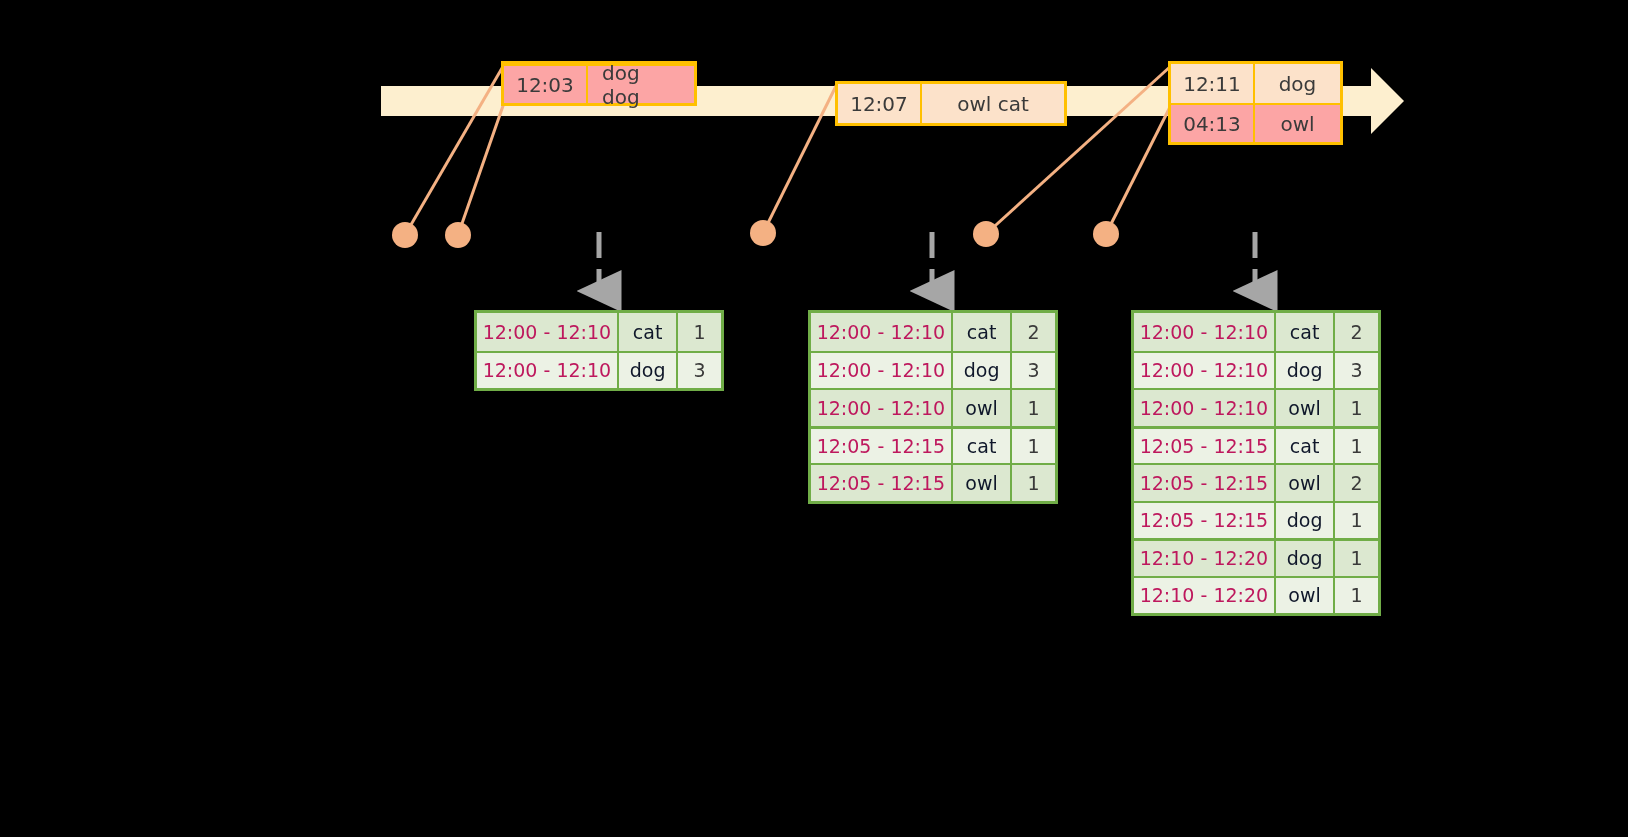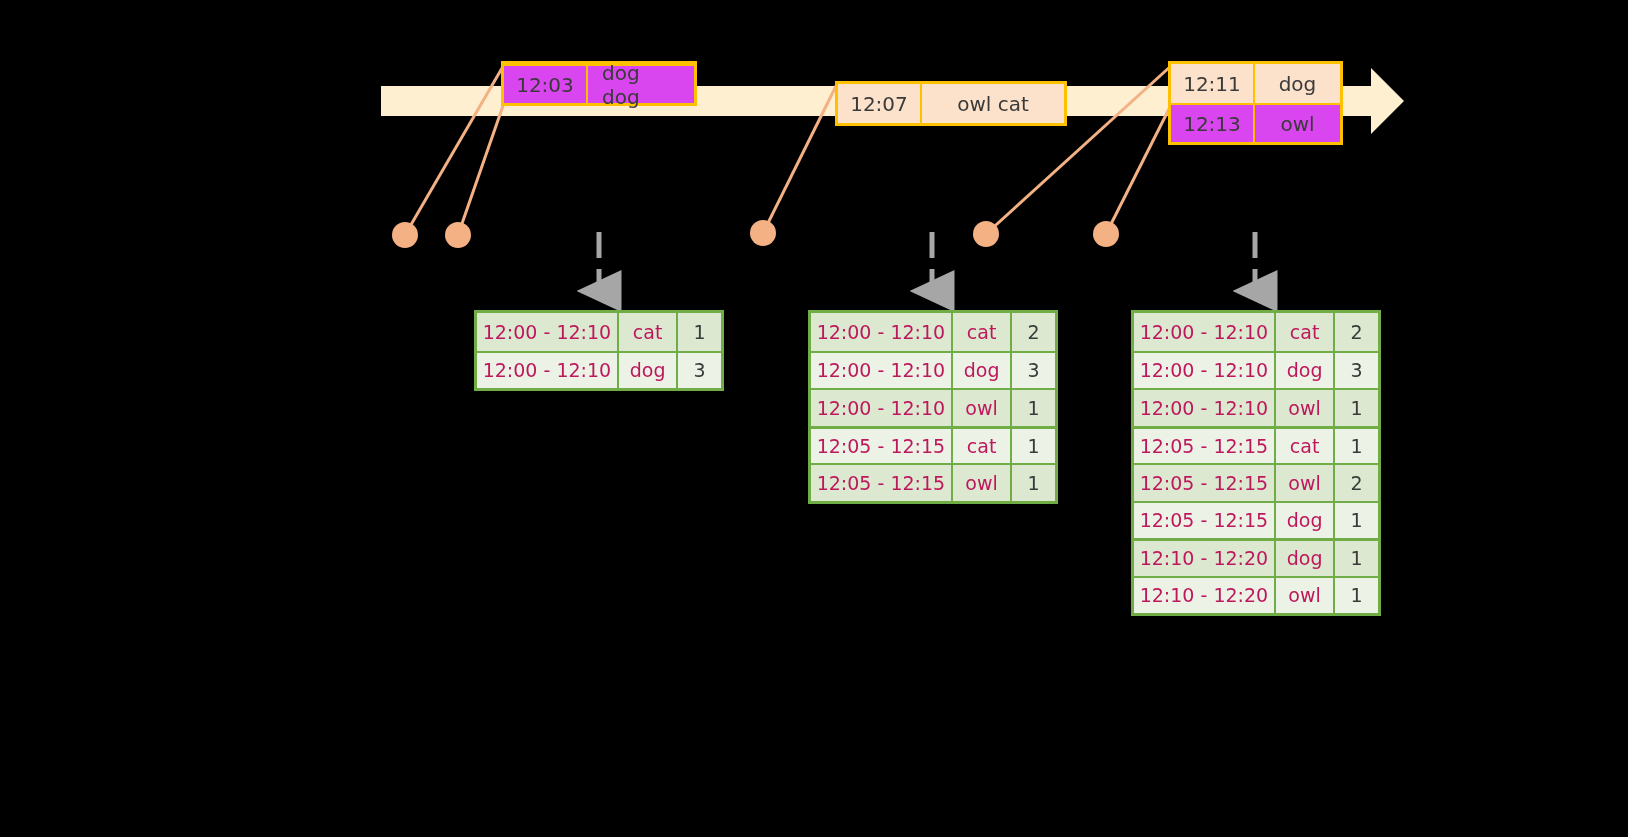--- a/index.html
+++ b/index.html
@@ -5,36 +5,36 @@
   html,body{margin:0;padding:0;background:#000;}
   body{width:1628px;height:837px;position:relative;overflow:hidden;
        font-family:"DejaVu Sans","Liberation Sans",sans-serif;}
   #stage{position:absolute;inset:0;width:1628px;height:837px;background:#000;}
   svg.layer{position:absolute;left:0;top:0;width:1628px;height:837px;pointer-events:none;}
 
   
   .evt-group{position:absolute;border:3px solid #FFC000;box-sizing:border-box;}
   .evt-row{display:flex;height:39px;box-sizing:border-box;}
   .evt-row.r0{background:#FCE2CA;}
-  .evt-row.r1{background:#d946ef;border-top:2px solid #FFC000;}
+  .evt-row.r1{background:#fca5a5;border-top:2px solid #FFC000;}
   .evt-time{width:84px;display:flex;align-items:center;justify-content:center;
             font-size:20px;color:#3a3a3a;border-right:2px solid #FFC000;box-sizing:border-box;}
   .evt-words{flex:1;display:flex;align-items:center;justify-content:center;
              font-size:20px;color:#3a3a3a;box-sizing:border-box;padding:0 14px;}
 
   
   .rtable{position:absolute;border:3px solid #70AD47;box-sizing:border-box;background:#eaf1e2;}
   .rrow{display:flex;height:37.5px;box-sizing:border-box;}
   .rrow.even{background:#DCE8D0;}
   .rrow.odd{background:#ECF2E5;}
   .rrow.sep{border-top:3px solid #70AD47;}
   .rrow.thin{border-top:2px solid #70AD47;}
   .rwin{display:flex;align-items:center;justify-content:center;font-size:19px;color:#be185d;
         border-right:2px solid #70AD47;box-sizing:border-box;}
-  .rkey{display:flex;align-items:center;justify-content:center;font-size:19px;color:#be185d;
+  .rkey{display:flex;align-items:center;justify-content:center;font-size:19px;color:#0f172a;
         border-right:2px solid #70AD47;box-sizing:border-box;}
   .rcnt{display:flex;align-items:center;justify-content:center;font-size:19px;color:#3a3a3a;
         box-sizing:border-box;}
 </style>
 </head>
 <body>
 
 <div id="stage">
 
   <svg class="layer" id="bg-layer" viewBox="0 0 1628 837" xmlns="http://www.w3.org/2000/svg">
@@ -80,21 +80,21 @@
           <div class="evt-time">12:07</div>
           <div class="evt-words">owl cat</div>
         </div>
       </div>
       <div class="evt-group" style="left: 1168px; top: 61px; width: 175px;">
         <div class="evt-row r0">
           <div class="evt-time">12:11</div>
           <div class="evt-words">dog</div>
         </div>
         <div class="evt-row r1">
-          <div class="evt-time">12:13</div>
+          <div class="evt-time">04:13</div>
           <div class="evt-words">owl</div>
         </div>
       </div>
     </div>
 
   <div id="tables-host">
       <div class="rtable" style="left: 474px; top: 310px; width: 250px;">
         <div class="rrow even">
           <div class="rwin" style="width: 143px;">12:00 - 12:10</div>
           <div class="rkey" style="width: 60px;">cat</div>

